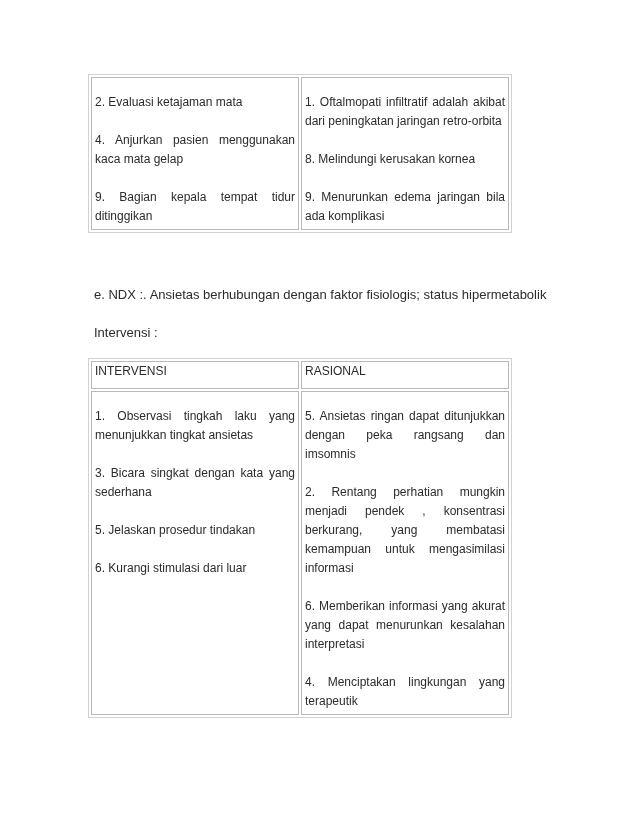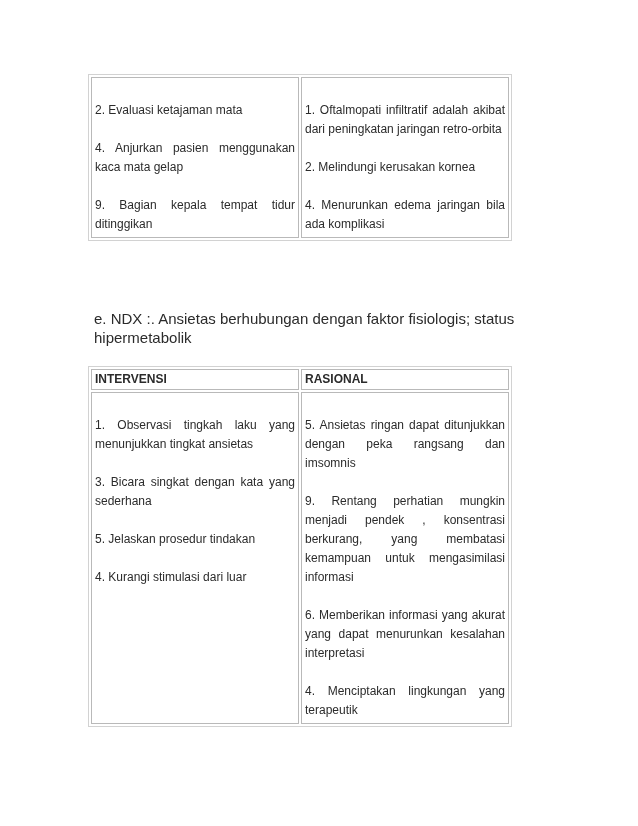--- a/index.html
+++ b/index.html
@@ -25,44 +25,43 @@
     border-spacing: 2px;
     border: 1px solid #d2d2d2;
     table-layout: fixed;
     width: 424px;
     background: #ffffff;
   }
   table.doc-table td,
   table.doc-table th {
     border: 1px solid #b9b9b9;
     vertical-align: top;
-    padding: 23px 3px 3px 3px;
+    padding: 15px 3px 3px 3px;
     font-size: 12px;
     line-height: 19px;
     font-weight: normal;
     text-align: left;
     background: #ffffff;
   }
   table.doc-table th {
-    padding: 1px 3px 1px 3px;
+    padding: 1px 3px 8px 3px;
     line-height: 17px;
-    font-weight: bold;
   }
   table.doc-table td p {
     margin: 0 0 19px 0;
     text-align: justify;
   }
   table.doc-table td p:last-child {
     margin-bottom: 0;
   }
   .body-text {
-    margin-top: 68px;
+    margin-top: 52px;
     margin-left: 6px;
     width: 460px;
-    font-size: 15px;
+    font-size: 13px;
   }
   .body-text .ndx-line {
     margin: 0 0 19px 0;
     line-height: 19px;
   }
   .body-text .tujuan-line {
     margin: 0 0 12px 0;
     line-height: 23px;
   }
   .body-text .intervensi-label {
@@ -82,48 +81,49 @@
     <table class="doc-table">
       <tbody>
         <tr>
           <td>
               <p>2. Evaluasi ketajaman mata</p>
               <p>4. Anjurkan pasien menggunakan kaca mata gelap</p>
               <p>9. Bagian kepala tempat tidur ditinggikan</p>
             </td>
           <td>
               <p>1. Oftalmopati infiltratif adalah akibat dari peningkatan jaringan retro-orbita</p>
-              <p>2. Melindungi kerusakan kornea</p>
-              <p>4. Menurunkan edema jaringan bila ada komplikasi</p>
+              <p>8. Melindungi kerusakan kornea</p>
+              <p>9. Menurunkan edema jaringan bila ada komplikasi</p>
             </td>
         </tr>
       </tbody>
     </table>
 
     <div class="body-text">
       <p class="ndx-line">e. NDX :. Ansietas berhubungan dengan faktor fisiologis; status hipermetabolik</p>
+      <p class="intervensi-label">Intervensi :</p>
     </div>
 
     <div class="table2-wrap">
       <table class="doc-table">
         <tbody>
           <tr>
             <th>INTERVENSI</th>
             <th>RASIONAL</th>
           </tr>
           <tr>
             <td>
                 <p>1. Observasi tingkah laku yang menunjukkan tingkat ansietas</p>
                 <p>3. Bicara singkat dengan kata yang sederhana</p>
                 <p>5. Jelaskan prosedur tindakan</p>
-                <p>4. Kurangi stimulasi dari luar</p>
+                <p>6. Kurangi stimulasi dari luar</p>
               </td>
             <td>
                 <p>5. Ansietas ringan dapat ditunjukkan dengan peka rangsang dan imsomnis</p>
-                <p>9. Rentang perhatian mungkin menjadi pendek , konsentrasi berkurang, yang membatasi kemampuan untuk mengasimilasi informasi</p>
+                <p>2. Rentang perhatian mungkin menjadi pendek , konsentrasi berkurang, yang membatasi kemampuan untuk mengasimilasi informasi</p>
                 <p>6. Memberikan informasi yang akurat yang dapat menurunkan kesalahan interpretasi</p>
                 <p>4. Menciptakan lingkungan yang terapeutik</p>
               </td>
           </tr>
         </tbody>
       </table>
     </div>
 
   </div>
 </div>

